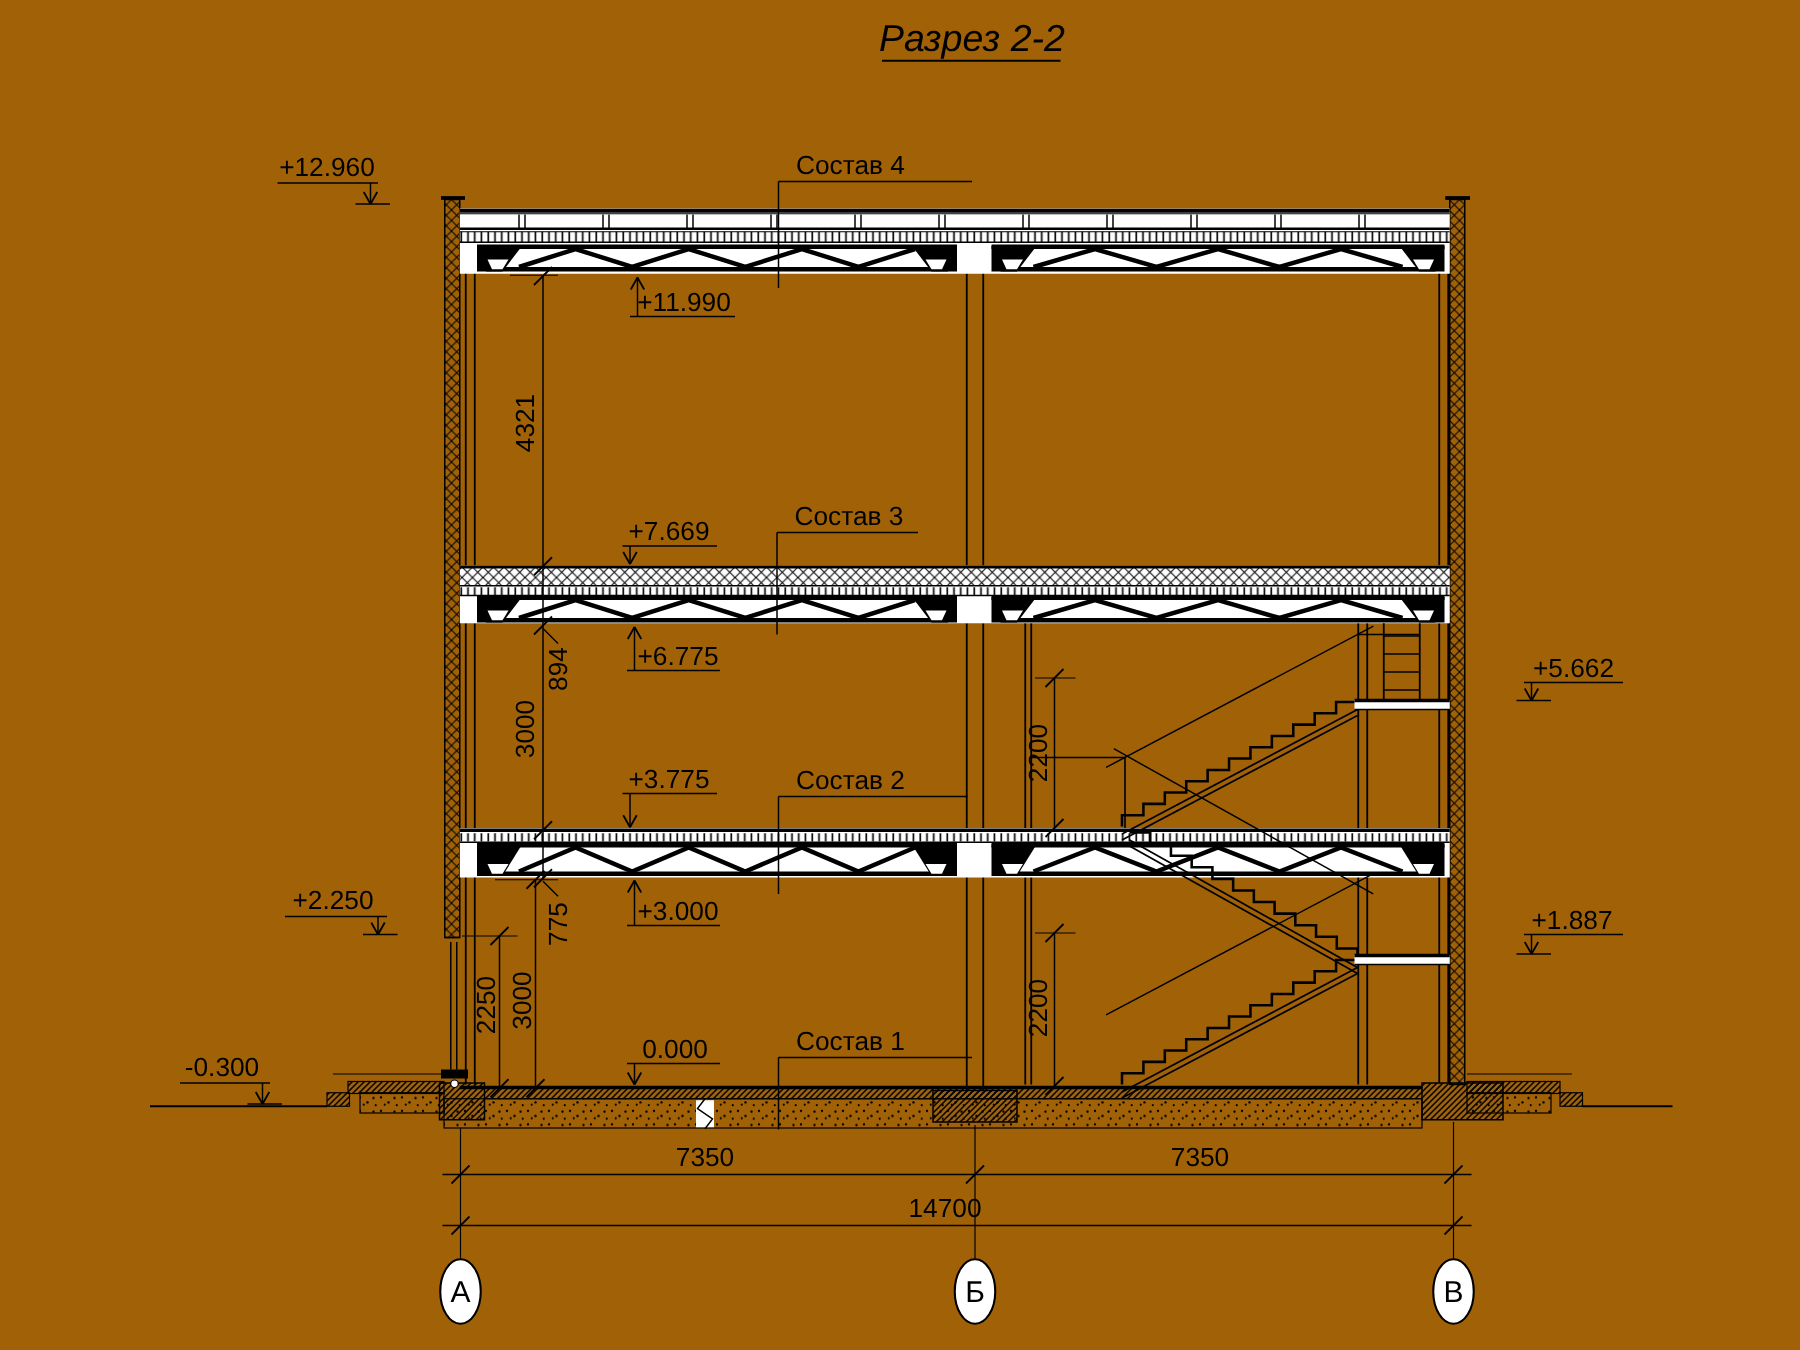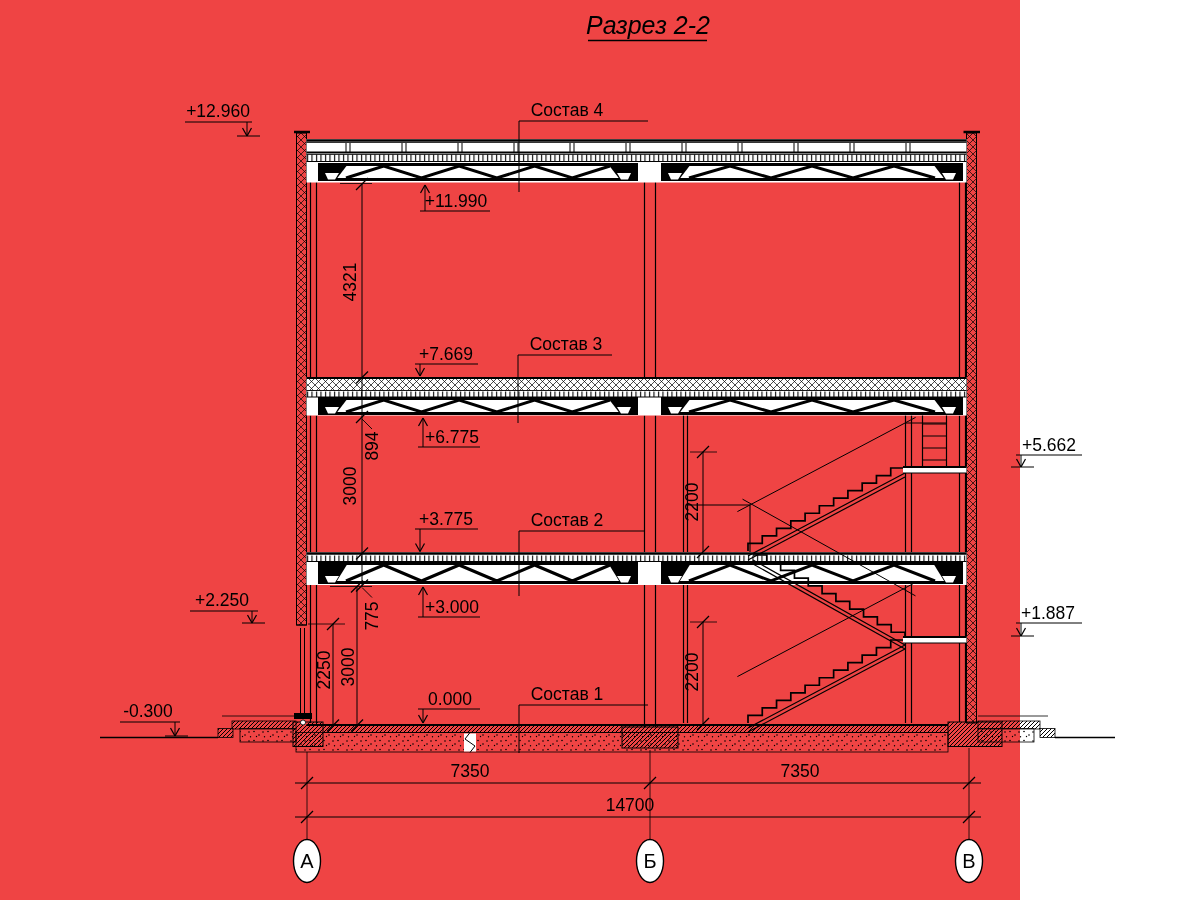--- a/index.html
+++ b/index.html
@@ -1,16 +1,16 @@
 <!DOCTYPE html>
 <html><head>
 <meta charset="utf-8">
 <style>
   html,body{margin:0;padding:0;background:#ffffff;}
-  .page{width:1020px;height:900px;position:relative;background:#ef4444;}
+  .page{width:1200px;height:900px;position:relative;background:#a16207;}
   svg{display:block;}
   text{font-family:"Liberation Sans","DejaVu Sans",sans-serif;font-size:17.5px;fill:#000;}
   .ttl{font-size:25px;font-style:italic;}
   .ax{font-size:20px;}
 </style>
 </head>
 <body>
 
 <div class="page">
 <svg viewBox="0 0 1200 900" width="1200" height="900">

